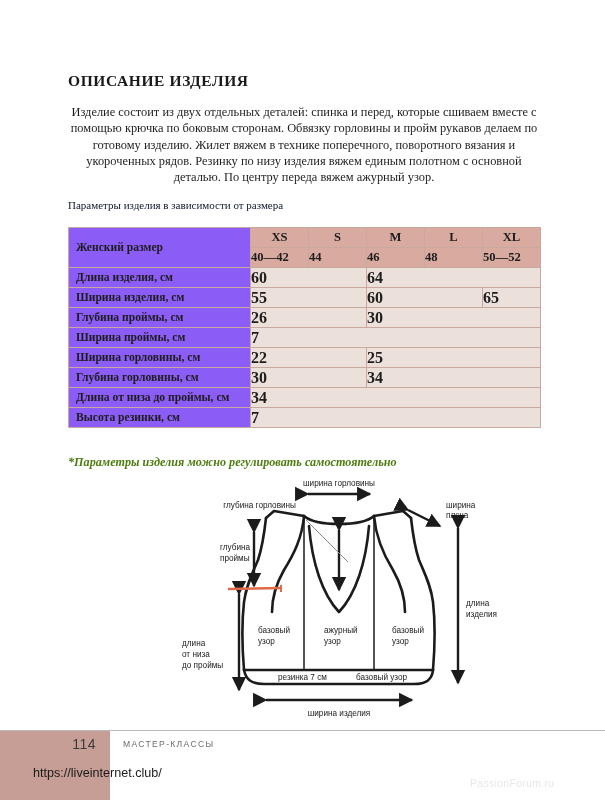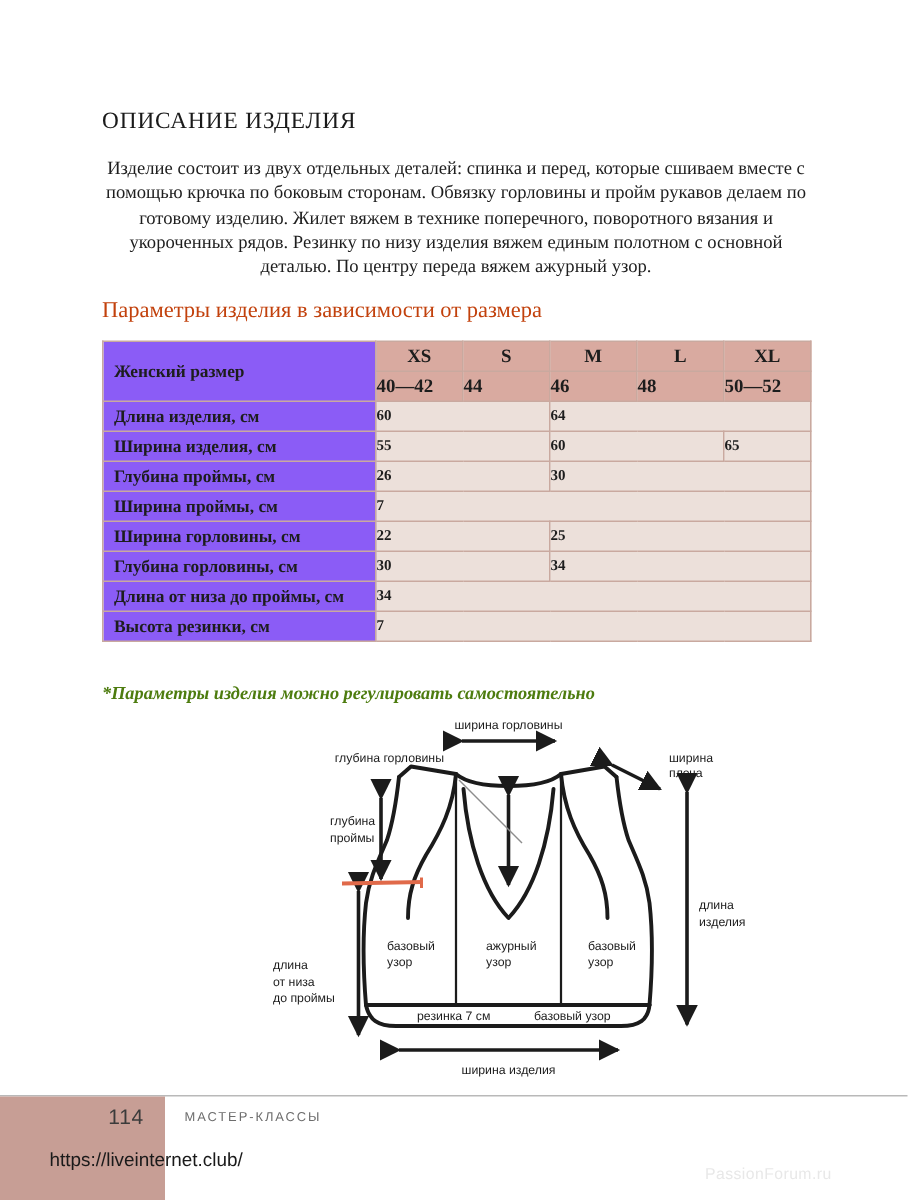--- a/index.html
+++ b/index.html
@@ -22,21 +22,21 @@
     inset: 0;
     background: #ffffff;
   }
 
   
   .heading {
     position: absolute;
     left: 68px;
     top: 62px;
     font-family: "Liberation Serif", "DejaVu Serif", serif;
-    font-weight: normal;
+    font-weight: bold;
     font-size: 15.5px;
     letter-spacing: 0.6px;
     color: #1a1a1a;
   }
 
   
   .intro {
     position: absolute;
     left: 68px;
     top: 92px;
@@ -44,22 +44,22 @@
     font-size: 12.4px;
     line-height: 16.1px;
     color: #1e1e1e;
     text-align: center;
   }
 
   .table-caption {
     position: absolute;
     left: 68px;
     top: 199px;
-    font-size: 15px;
-    color: #c2410c;
+    font-size: 11px;
+    color: #0f172a;
   }
 
   
   .size-table {
     position: absolute;
     left: 68px;
     top: 227px;
     width: 472px;
     border-collapse: collapse;
     table-layout: fixed;
@@ -83,21 +83,21 @@
   }
   .size-table th.szname {
     background: #d9aaa0;
     font-size: 12.6px;
   }
   .size-table td.sznum {
     background: #d9aaa0;
     font-size: 12.6px;
   }
   .size-table td.val {
-    font-size: 10px;
+    font-size: 16px;
   }
 
   
   .footnote {
     position: absolute;
     left: 68px;
     top: 455px;
     font-style: italic;
     font-weight: bold;
     font-size: 12.2px;

